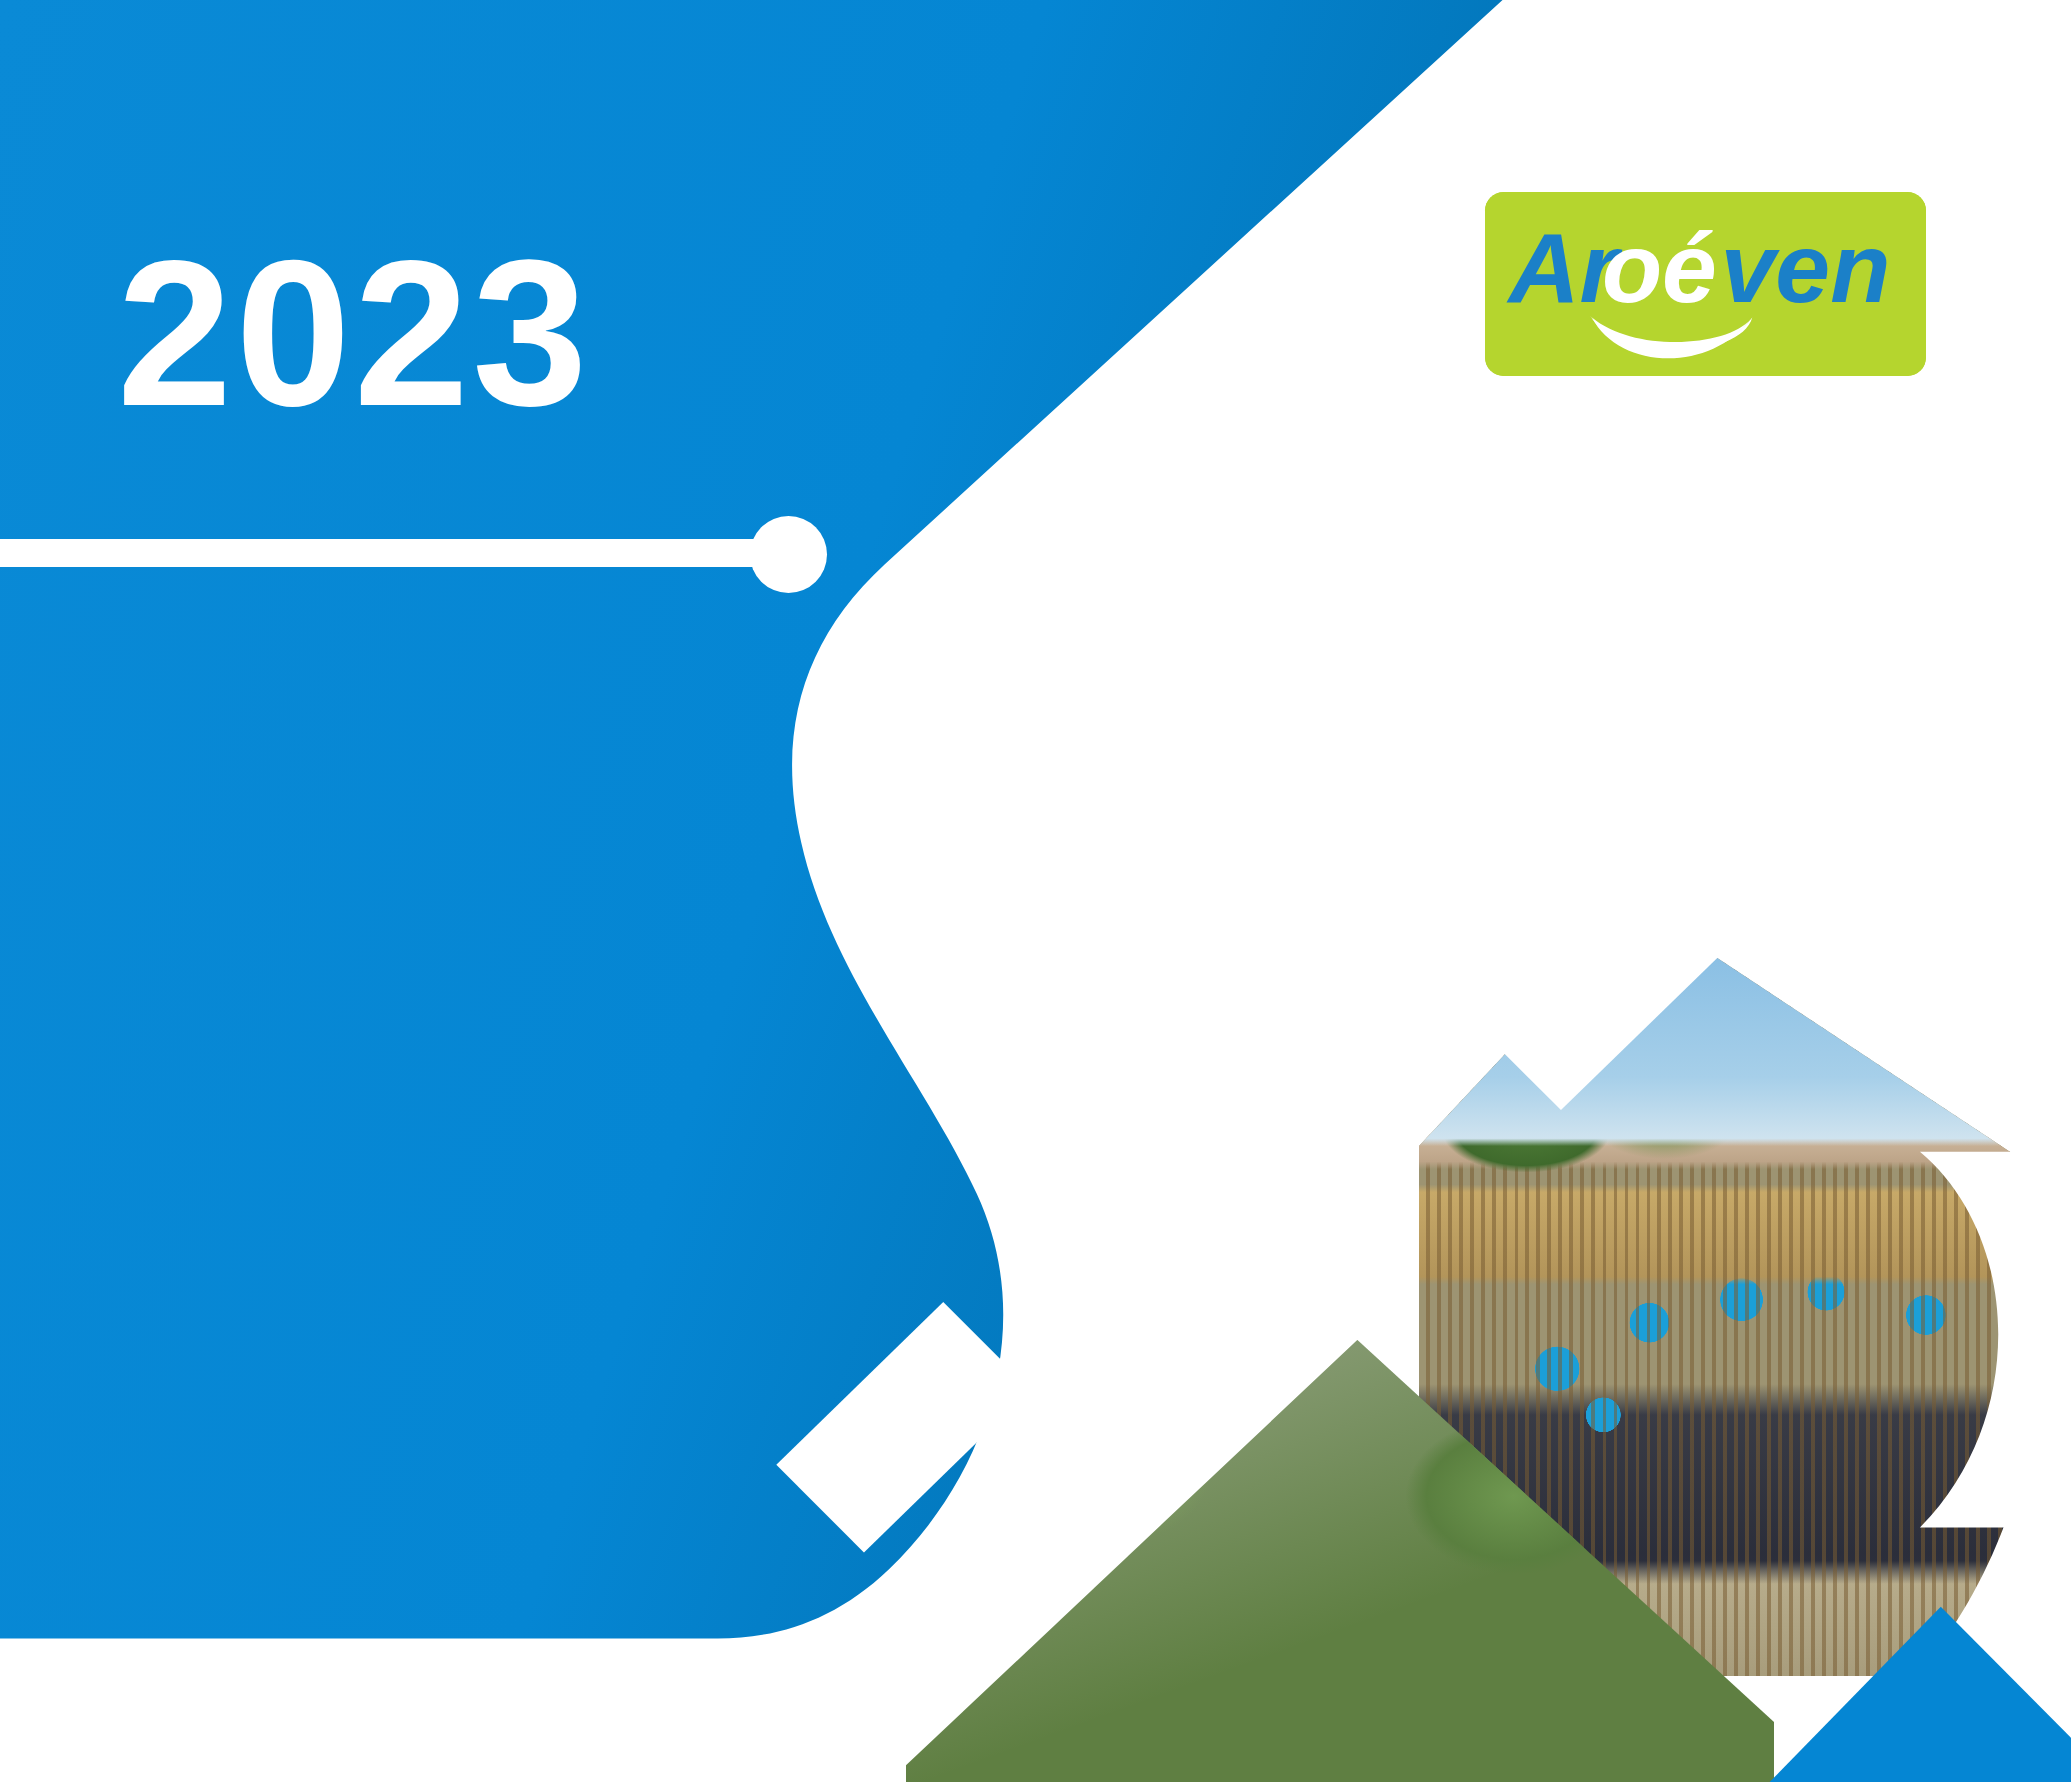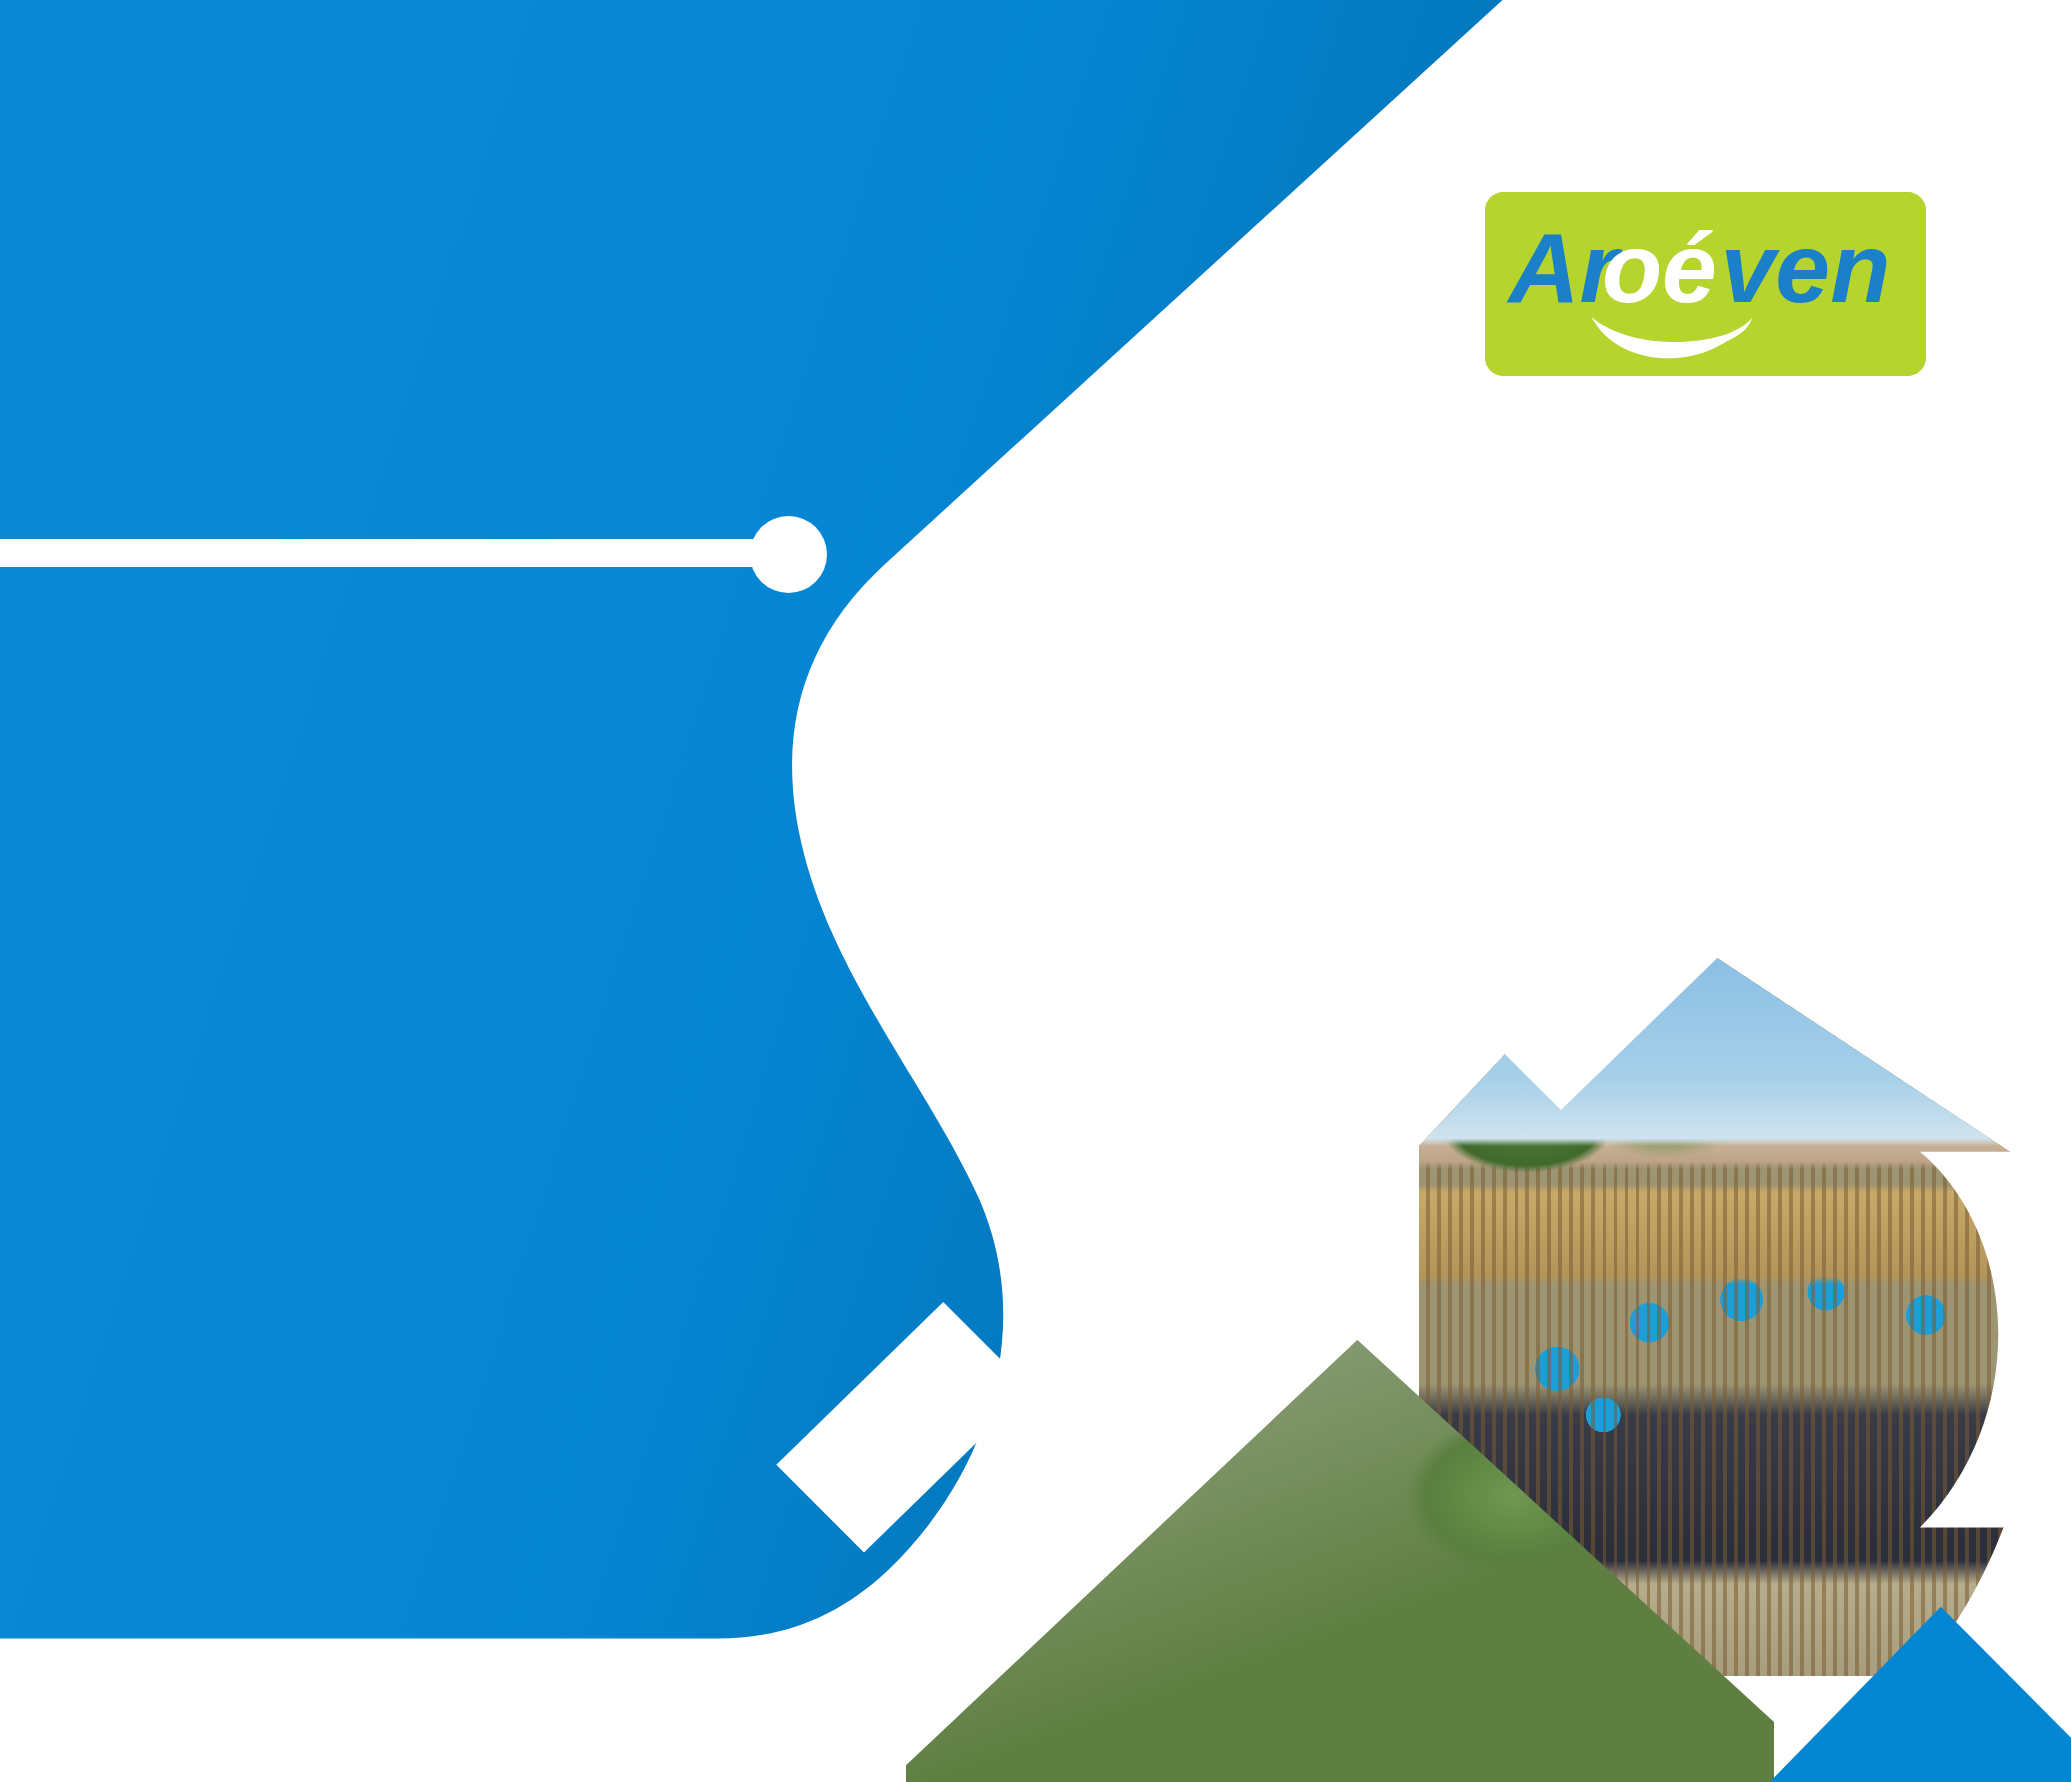--- a/index.html
+++ b/index.html
@@ -220,20 +220,21 @@
         <stop offset="100%" stop-color="#0273b5"></stop>
       </linearGradient>
     </defs>
     <path d="M0,0 L1800,0 L1060,676 C 960,768 930,880 960,1010
              C 995,1165 1110,1300 1170,1430
              C 1240,1580 1190,1760 1065,1880
              C 1000,1942 930,1963 860,1963
              L 0,1963 Z" fill="url(#blueGrad)"></path>
   </svg>
 
+  <div class="year">2023</div>
 
   <div class="rule-line"></div>
   <div class="rule-dot"></div>
 
 
   <div class="photo" id="photo-workshop">
     <div class="photo-inner"></div>
 
   </div>
 

